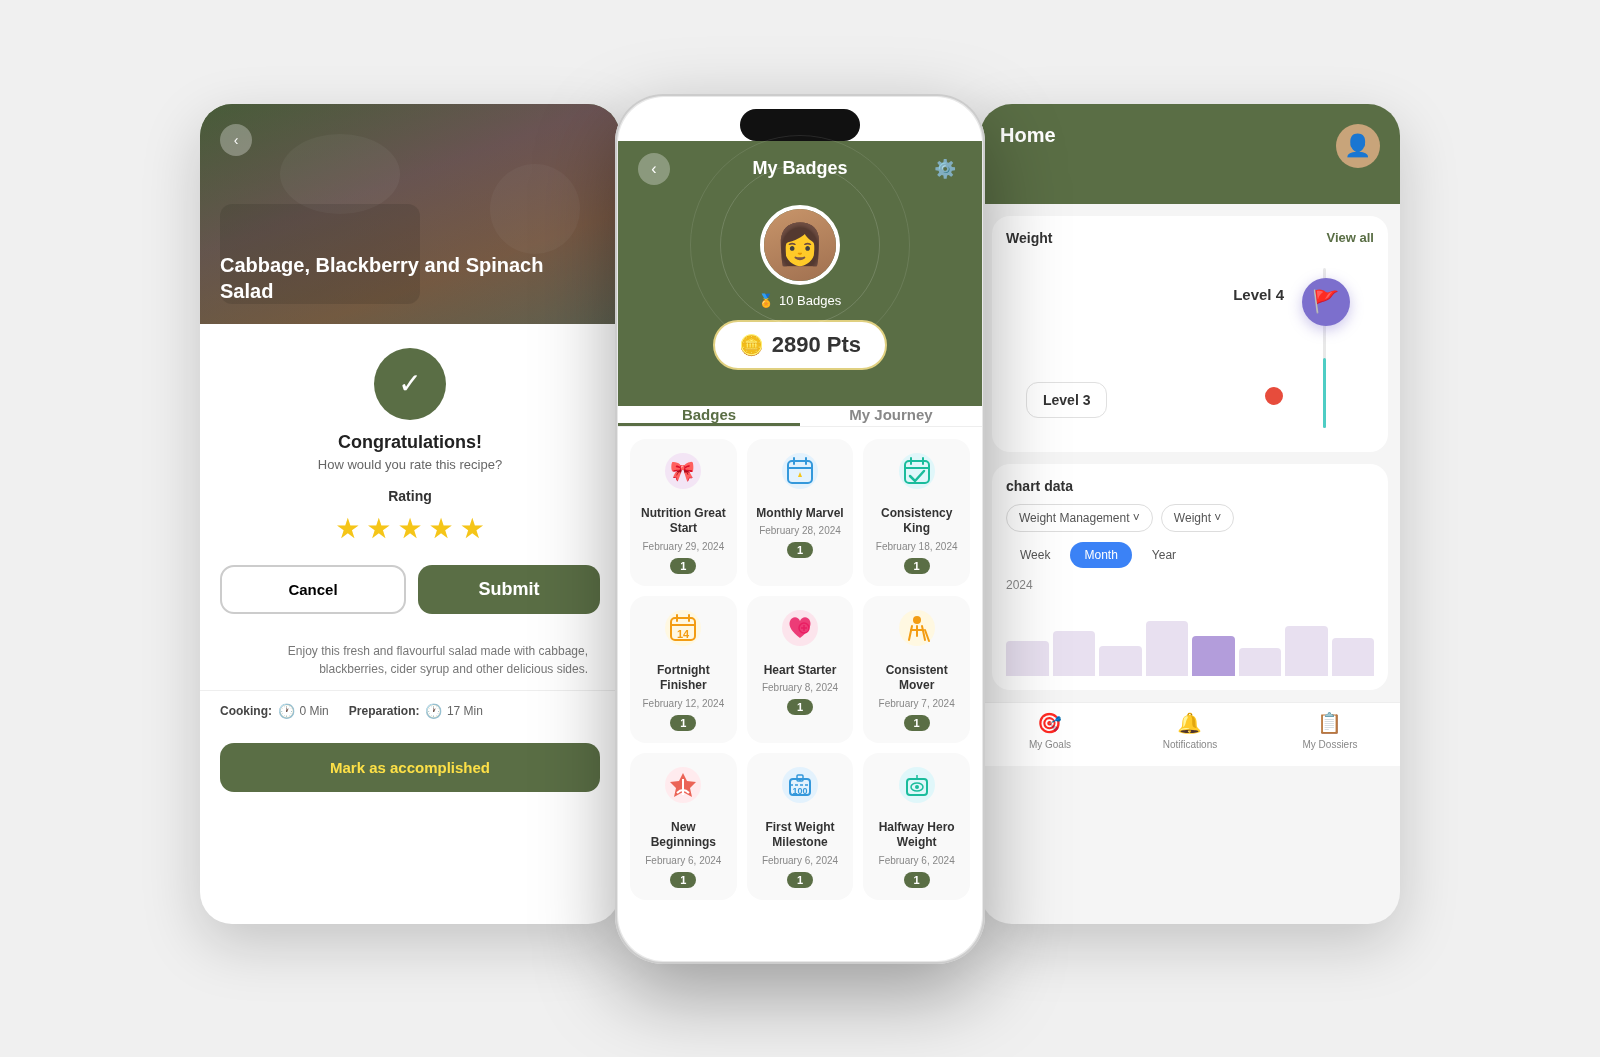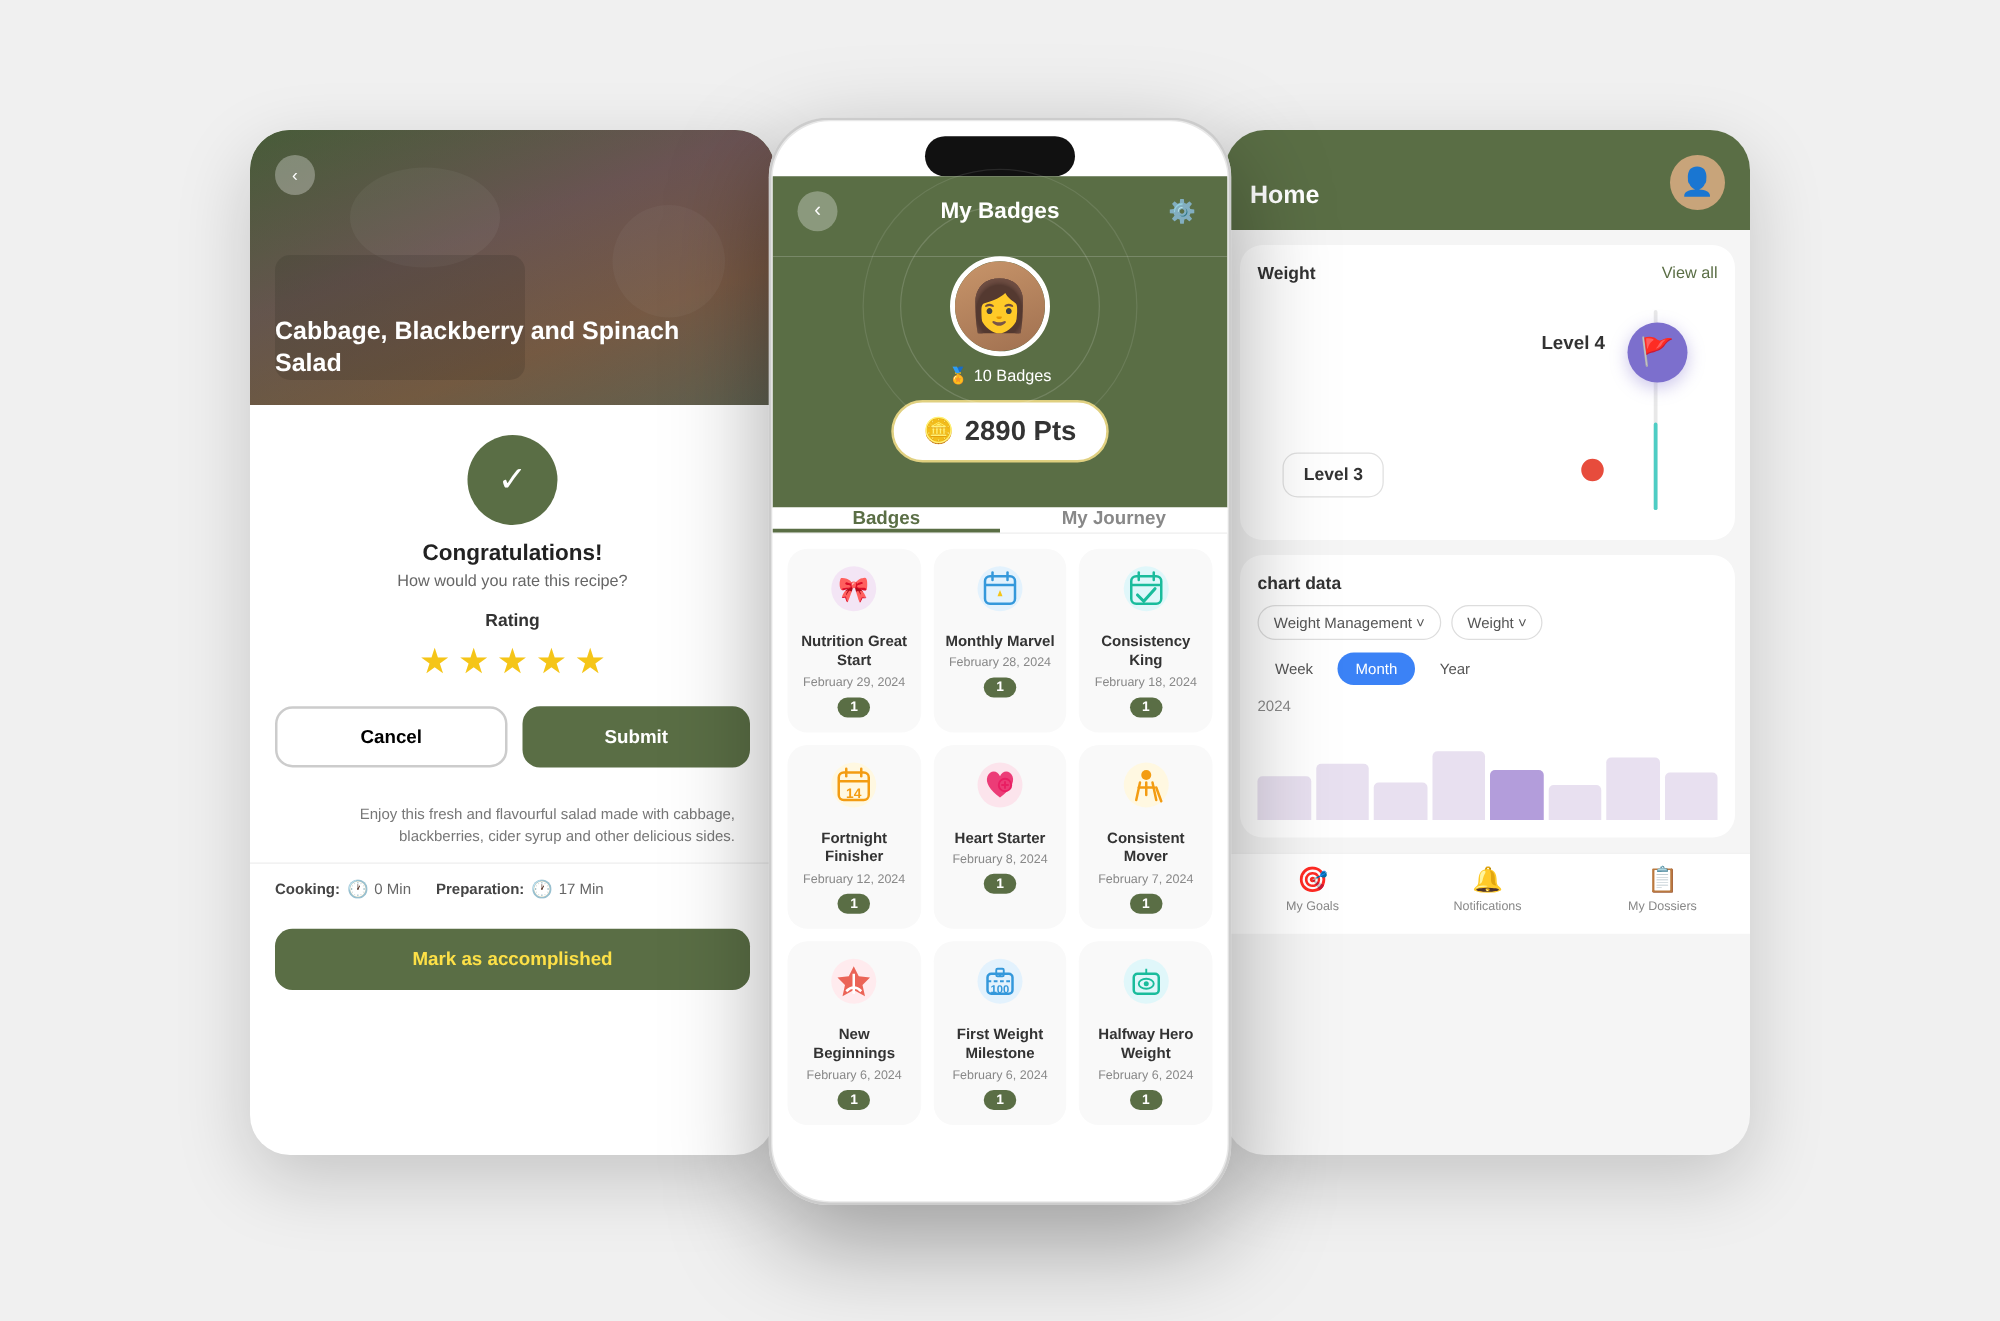--- a/index.html
+++ b/index.html
@@ -125,21 +125,21 @@
       font-weight: 600;
       cursor: pointer;
     }
     .btn-submit {
       flex: 1;
       padding: 14px;
       border: none;
       border-radius: 14px;
       background: #5a6e45;
       color: #fff;
-      font-size: 15px;
+      font-size: 18px;
       font-weight: 600;
       cursor: pointer;
     }
 
     .recipe-desc {
       padding: 12px 32px;
       font-size: 12px;
       color: #777;
       line-height: 1.5;
       text-align: right;
@@ -177,23 +177,23 @@
       width: 420px;
       height: 820px;
       background: #f5f5f5;
       border-radius: 32px;
       overflow: hidden;
       box-shadow: 0 20px 60px rgba(0,0,0,0.18);
       z-index: 1;
     }
     .right-header {
       background: #5a6e45;
-      padding: 20px 20px 16px;
-      display: flex;
-      align-items: flex-end;
+      padding: 20px 20px 36px;
+      display: flex;
+      align-items: flex-start;
       justify-content: space-between;
       gap: 12px;
     }
     .right-header-title {
       color: #fff;
       font-size: 20px;
       font-weight: 700;
     }
     .avatar-circle {
       width: 44px; height: 44px;
@@ -211,21 +211,21 @@
       background: #fff;
       margin: 12px;
       border-radius: 18px;
       padding: 14px;
     }
     .section-header {
       display: flex; justify-content: space-between; align-items: center;
       margin-bottom: 12px;
     }
     .section-title { font-size: 14px; font-weight: 600; color: #333; }
-    .view-all { font-size: 13px; color: #5a6e45; font-weight: 400; }
+    .view-all { font-size: 13px; color: #5a6e45; font-weight: 700; }
 
     
     .chart-section {
       background: #fff;
       margin: 0 12px 12px;
       border-radius: 18px;
       padding: 14px;
     }
     .chart-title { font-size: 14px; font-weight: 600; color: #333; margin-bottom: 10px; }
     .filter-pills {

